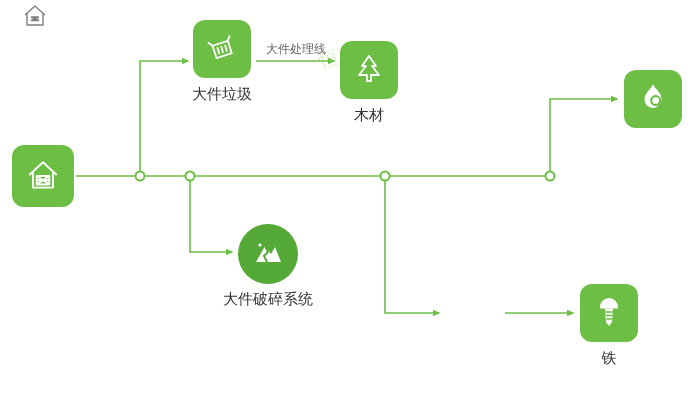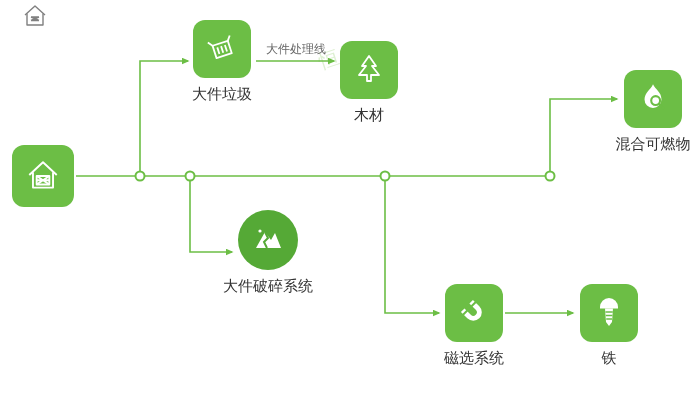--- a/index.html
+++ b/index.html
@@ -107,53 +107,41 @@
 
   <div class="node" style="left:319px;top:18px;width:100px;margin-top:23px;">
     <div class="badge">
       <svg width="34" height="34" viewBox="0 0 34 34">
         <path class="white-stroke" stroke-width="1.8" stroke-linejoin="round" d="M17,3 L24,13 h-4 l7,9 h-8 v6 h-4 v-6 H7 l7,-9 h-4 Z"></path>
       </svg>
     </div>
     <div class="node-label">木材</div>
   </div>
 
-  <div class="node" style="left:208px;top:210px;width:120px;">
+  <div class="node" style="left:208px;top:224px;width:120px;font-family:Liberation Mono, monospace;">
     <div class="badge circle">
       <svg width="34" height="34" viewBox="0 0 34 34">
         <polygon points="5,25 14,9 20,17 24,10 30,25" fill="#ffffff"></polygon>
         <path class="darkgreen-stroke" stroke-width="2" d="M14,9 L17,15 L13,19 L16,25"></path>
         <circle cx="9" cy="8" r="1.6" fill="#ffffff"></circle>
       </svg>
     </div>
     <div class="node-label">大件破碎系统</div>
   </div>
 
   <div class="node" style="left:603px;top:70px;width:100px;">
     <div class="badge">
       <svg width="36" height="36" viewBox="0 0 34 34">
         <path d="M17,3 C19,8 25,10 25,17.5 A8,8 0 1 1 9,17.5 C9,11 15,8 17,3 Z" fill="#ffffff"></path>
         <circle class="green-stroke" stroke-width="2" cx="19.5" cy="18.5" r="4.2"></circle>
         <line class="green-stroke" stroke-width="2.4" stroke-linecap="round" x1="22.8" y1="21.8" x2="26.5" y2="25.5"></line>
       </svg>
     </div>
-    <div class="node-label">混合可燃物</div>
   </div>
 
-  <div class="node" style="left:424px;top:284px;width:100px;">
-    <div class="badge">
-      <svg width="34" height="34" viewBox="0 0 34 34">
-        <g transform="rotate(-45 17 17)">
-          <path class="white-stroke" stroke-width="5" d="M11,7 v9 a6,6 0 0 0 12,0 V7"></path>
-          <path class="green-stroke" stroke-width="2" d="M8,10.5 h6 M20,10.5 h6"></path>
-        </g>
-      </svg>
-    </div>
-    <div class="node-label">磁选系统</div>
-  </div>
 
   <div class="node" style="left:559px;top:284px;width:100px;">
     <div class="badge">
       <svg width="34" height="34" viewBox="0 0 34 34">
         <path d="M8,11 A9,9 0 0 1 26,11 L26,12.5 L8,12.5 Z" fill="#ffffff"></path>
         <polygon points="13,12.5 21,12.5 20,26 17,30 14,26" fill="#ffffff"></polygon>
         <g class="green-stroke" stroke-width="1.6">
           <path d="M13.4,16 h7.4 M13.8,19.5 h6.6 M14.2,23 h5.8"></path>
         </g>
       </svg>

